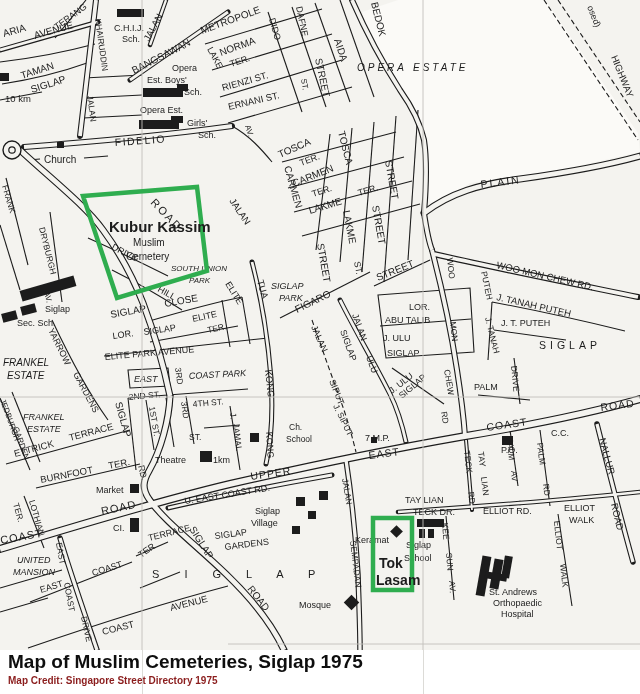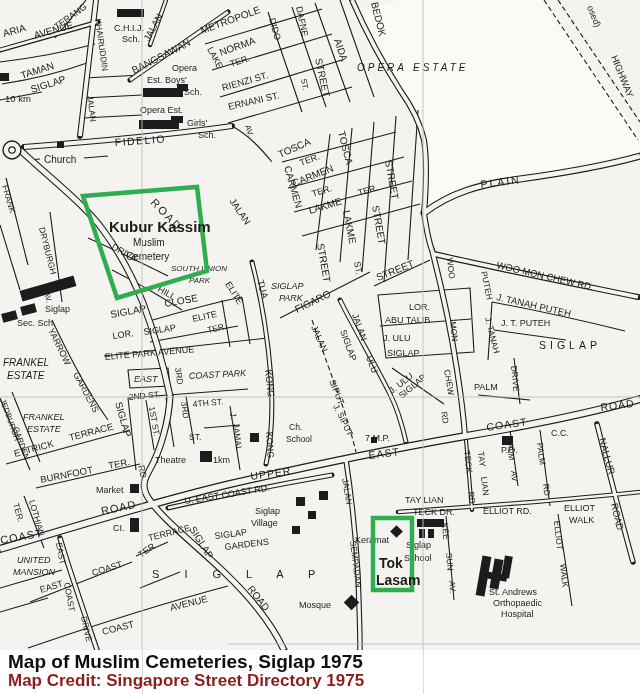--- a/index.html
+++ b/index.html
@@ -3,21 +3,21 @@
 <meta charset="utf-8">
 <style>
   html,body{margin:0;padding:0;background:#e8e8e8;}
   .stage{position:relative;width:640px;height:694px;background:#f4f3ef;overflow:hidden;
          font-family:"Liberation Sans",sans-serif;}
   svg text{font-family:"Liberation Sans","DejaVu Sans",sans-serif;fill:#1c1c1c;}
   svg text.anno{font-weight:bold;}
   .caption{position:absolute;left:0;right:0;top:650px;bottom:0;background:#ffffff;
            padding:1px 8px 0 8px;box-sizing:border-box;}
   .caption .title{font-size:19px;font-weight:bold;color:#0e0e0e;line-height:22px;white-space:nowrap;}
-  .caption .credit{font-size:17px;font-weight:bold;color:#8b1d1d;line-height:16px;white-space:nowrap;}
+  .caption .credit{font-size:10px;font-weight:bold;color:#8b1d1d;line-height:16px;white-space:nowrap;}
   .scanline{position:absolute;top:0;bottom:0;width:1px;background:#c9c7c2;opacity:.65;}
 </style>
 </head>
 <body>
 
 <div class="stage">
   <svg id="map-svg" width="640" height="652" viewBox="0 0 640 652">
       <rect x="0" y="0" width="640" height="652" fill="#f4f3ef"></rect>
       <path d="M 398,0 L 545,0 L 638,133 L 640,152 L 560,170 L 470,183 L 432,210 L 424,170 L 420,130 L 400,88 L 372,40 L 362,12 Z" fill="#fbfaf7"></path>
       <g>

